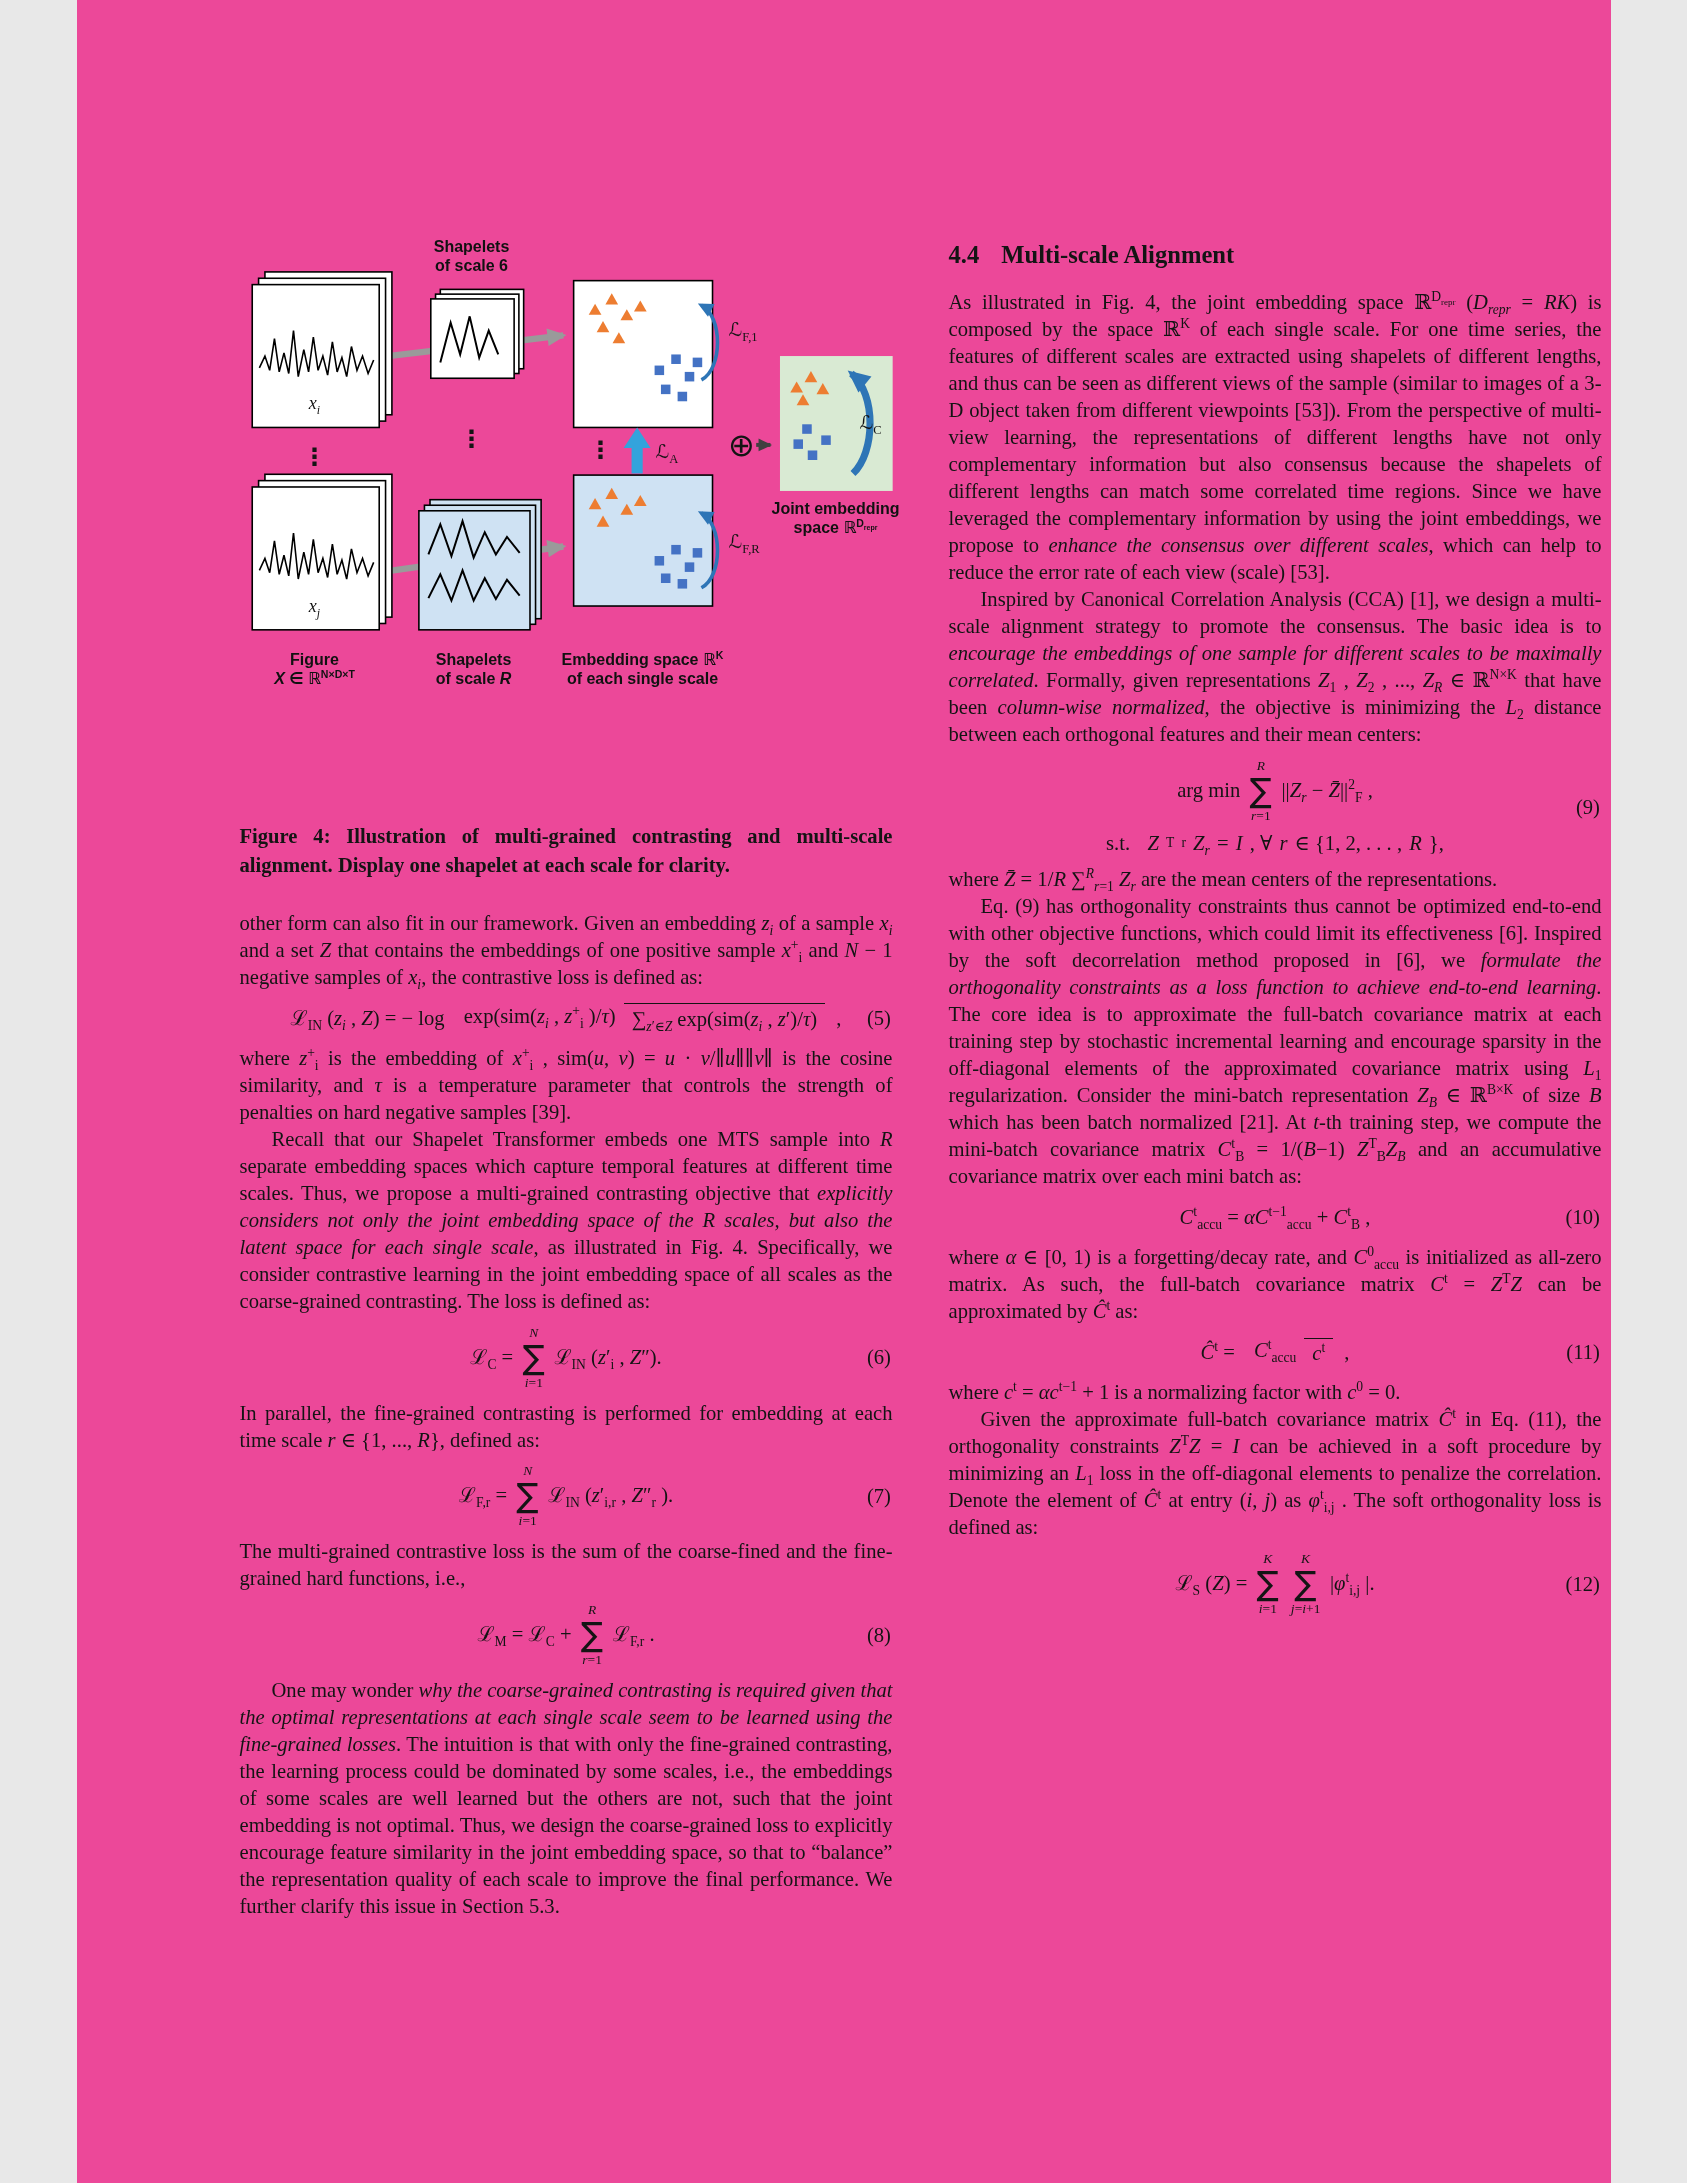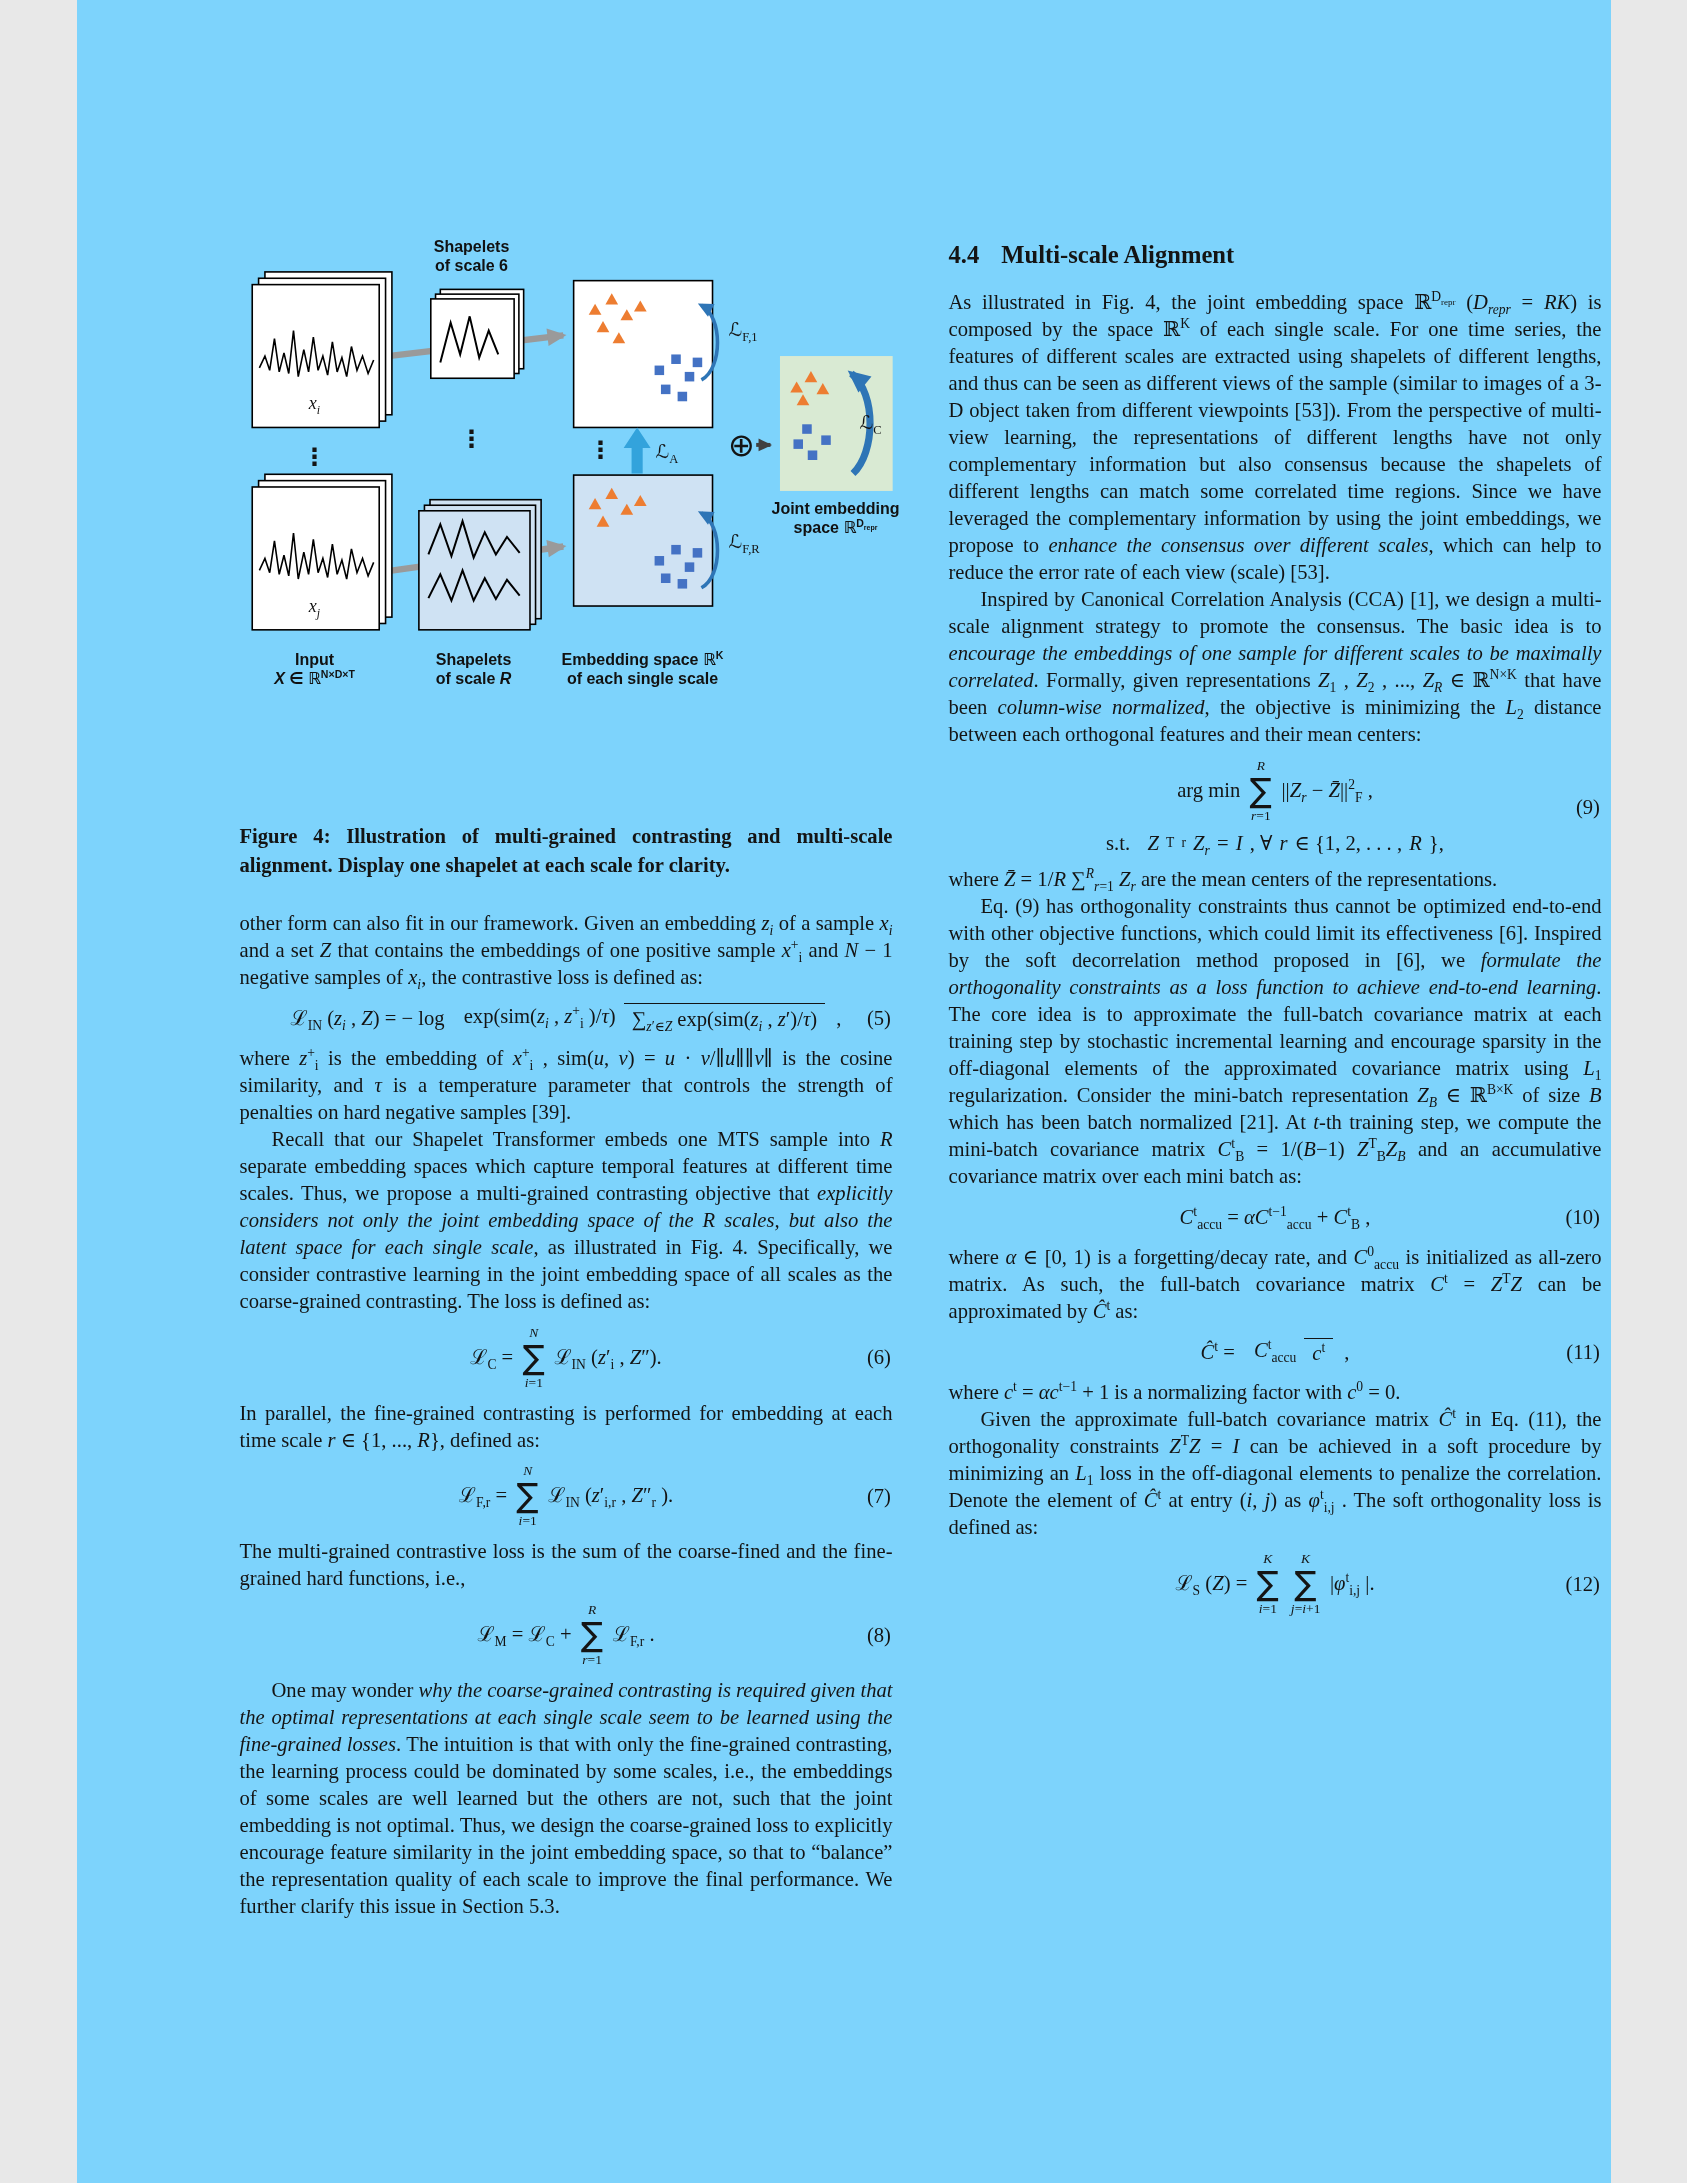--- a/index.html
+++ b/index.html
@@ -1,17 +1,17 @@
 <!DOCTYPE html>
 <html style="font-size:12.7px"><head>
 <meta charset="utf-8">
 <style>
   html,body{margin:0;padding:0;background:#e8e8e8;}
   .page{
-    width:1534px;height:2183px;background:#7dd3fc;color:#141414;
+    width:1534px;height:2183px;background:#ec4899;color:#141414;
     font-family:"Liberation Serif","DejaVu Serif",serif;
     font-size:20.6px;line-height:27px;
     box-sizing:border-box;padding:237px 161px 32px 163px;
     display:flex;gap:56px;overflow:hidden;margin:0 auto;
   }
   .col{width:653px;flex:0 0 653px;}
   p{margin:0;text-align:justify;}
   p.indent{text-indent:32px;}
   i{font-style:italic;}
   sub,sup{font-size:66%;line-height:0;}
@@ -191,21 +191,21 @@
         <div class="fig-loss" style="left:489px;top:83px;text-align:right;">ℒ<sub>F,1</sub></div>
         <div class="fig-loss" style="left:489px;top:295px;">ℒ<sub>F,R</sub></div>
         <div class="fig-loss" style="left:416px;top:205px;">ℒ<sub>A</sub></div>
         <div class="fig-loss" style="left:620px;top:176px;">ℒ<sub>C</sub></div>
         <div class="fig-oplus" style="left:502px;top:208px;">⊕</div>
         <div class="fig-label" style="left:596px;top:262px;">
           <span>Joint embedding</span>
           <span>space ℝ<sup>D<sub>repr</sub></sup></span>
         </div>
         <div class="fig-label" style="left:75px;top:413px;">
-          <span>Input</span>
+          <span>Figure</span>
           <span><i>X</i> ∈ ℝ<sup>N×D×T</sup></span>
         </div>
         <div class="fig-label" style="left:234px;top:413px;">
           <span>Shapelets</span>
           <span>of scale <i>R</i></span>
         </div>
         <div class="fig-label" style="left:403px;top:413px;">
           <span>Embedding space ℝ<sup>K</sup></span>
           <span>of each single scale</span>
         </div>

